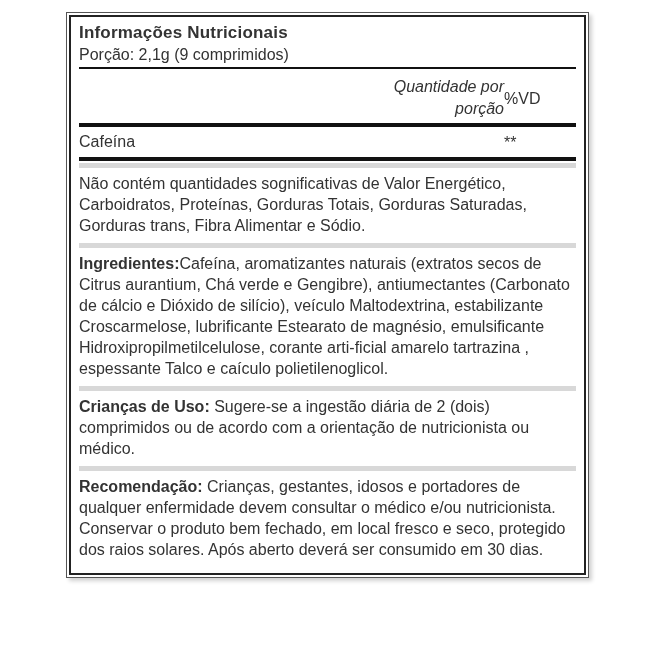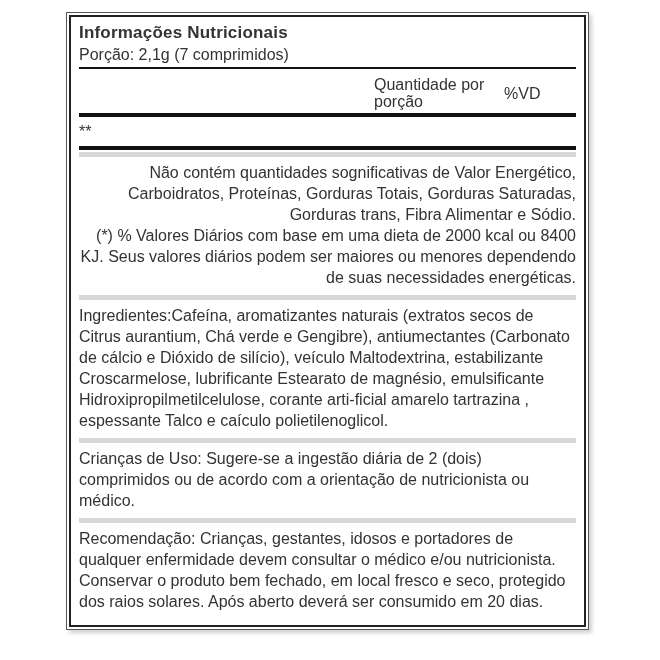--- a/index.html
+++ b/index.html
@@ -55,69 +55,69 @@
     margin: 2px 0;
   }
   .thead, .trow {
     display: flex;
     align-items: center;
     font-size: 16px;
   }
   .thead { padding: 7px 0 3px 0; }
   .trow  { padding: 5px 0 5px 0; }
   .cell-name { flex: 1 1 auto; text-align: left; line-height: 20px; }
-  .cell-qty  { flex: 0 0 130px; text-align: left; line-height: 17px; }
+  .cell-qty  { flex: 0 0 130px; text-align: right; line-height: 22px; font-style: italic; }
   .cell-vd   { flex: 0 0 72px;  line-height: 19px; }
   .section {
     font-size: 16px;
     line-height: 21px;
     padding: 3px 0 5px 0;
   }
-  .section b { font-weight: normal; }
-  .notes div { margin: 0; text-align: right; }
+  .section b { font-weight: bold; }
+  .notes div { margin: 0; }
 </style>
 </head>
 <body>
 
 <div class="page">
   <div class="label-outer">
     <div class="label-inner">
 
       <div class="title">Informações Nutricionais</div>
-      <div class="serving">Porção: 2,1g (7 comprimidos)</div>
+      <div class="serving">Porção: 2,1g (9 comprimidos)</div>
 
       <div class="rule rule-2"></div>
 
       <div class="thead">
         <div class="cell-name"></div>
         <div class="cell-qty">Quantidade por porção</div>
         <div class="cell-vd">%VD</div>
       </div>
 
       <div class="rule rule-4"></div>
 
       <div class="trow">
+        <div class="cell-name">Cafeína</div>
         <div class="cell-vd">**</div>
       </div>
 
       <div class="rule rule-4"></div>
       <div class="graybar"></div>
 
       <div class="section notes">
         <div>Não contém quantidades sognificativas de Valor Energético, Carboidratos, Proteínas, Gorduras Totais, Gorduras Saturadas, Gorduras trans, Fibra Alimentar e Sódio.</div>
-        <div>(*) % Valores Diários com base em uma dieta de 2000 kcal ou 8400 KJ. Seus valores diários podem ser maiores ou menores dependendo de suas necessidades energéticas.</div>
       </div>
 
       <div class="graybar"></div>
 
       <div class="section"><b>Ingredientes:</b><span>Cafeína, aromatizantes naturais (extratos secos de Citrus aurantium, Chá verde e Gengibre), antiumectantes (Carbonato de cálcio e Dióxido de silício), veículo Maltodextrina, estabilizante Croscarmelose, lubrificante Estearato de magnésio, emulsificante Hidroxipropilmetilcelulose, corante arti-ficial amarelo tartrazina , espessante Talco e caículo polietilenoglicol.</span></div>
 
       <div class="graybar"></div>
 
       <div class="section"><b>Crianças de Uso:</b><span> Sugere-se a ingestão diária de 2 (dois) comprimidos ou de acordo com a orientação de nutricionista ou médico.</span></div>
 
       <div class="graybar"></div>
 
-      <div class="section"><b>Recomendação:</b><span> Crianças, gestantes, idosos e portadores de qualquer enfermidade devem consultar o médico e/ou nutricionista. Conservar o produto bem fechado, em local fresco e seco, protegido dos raios solares. Após aberto deverá ser consumido em 20 dias.</span></div>
+      <div class="section"><b>Recomendação:</b><span> Crianças, gestantes, idosos e portadores de qualquer enfermidade devem consultar o médico e/ou nutricionista. Conservar o produto bem fechado, em local fresco e seco, protegido dos raios solares. Após aberto deverá ser consumido em 30 dias.</span></div>
 
     </div>
   </div>
 </div>
 
 </body></html>

